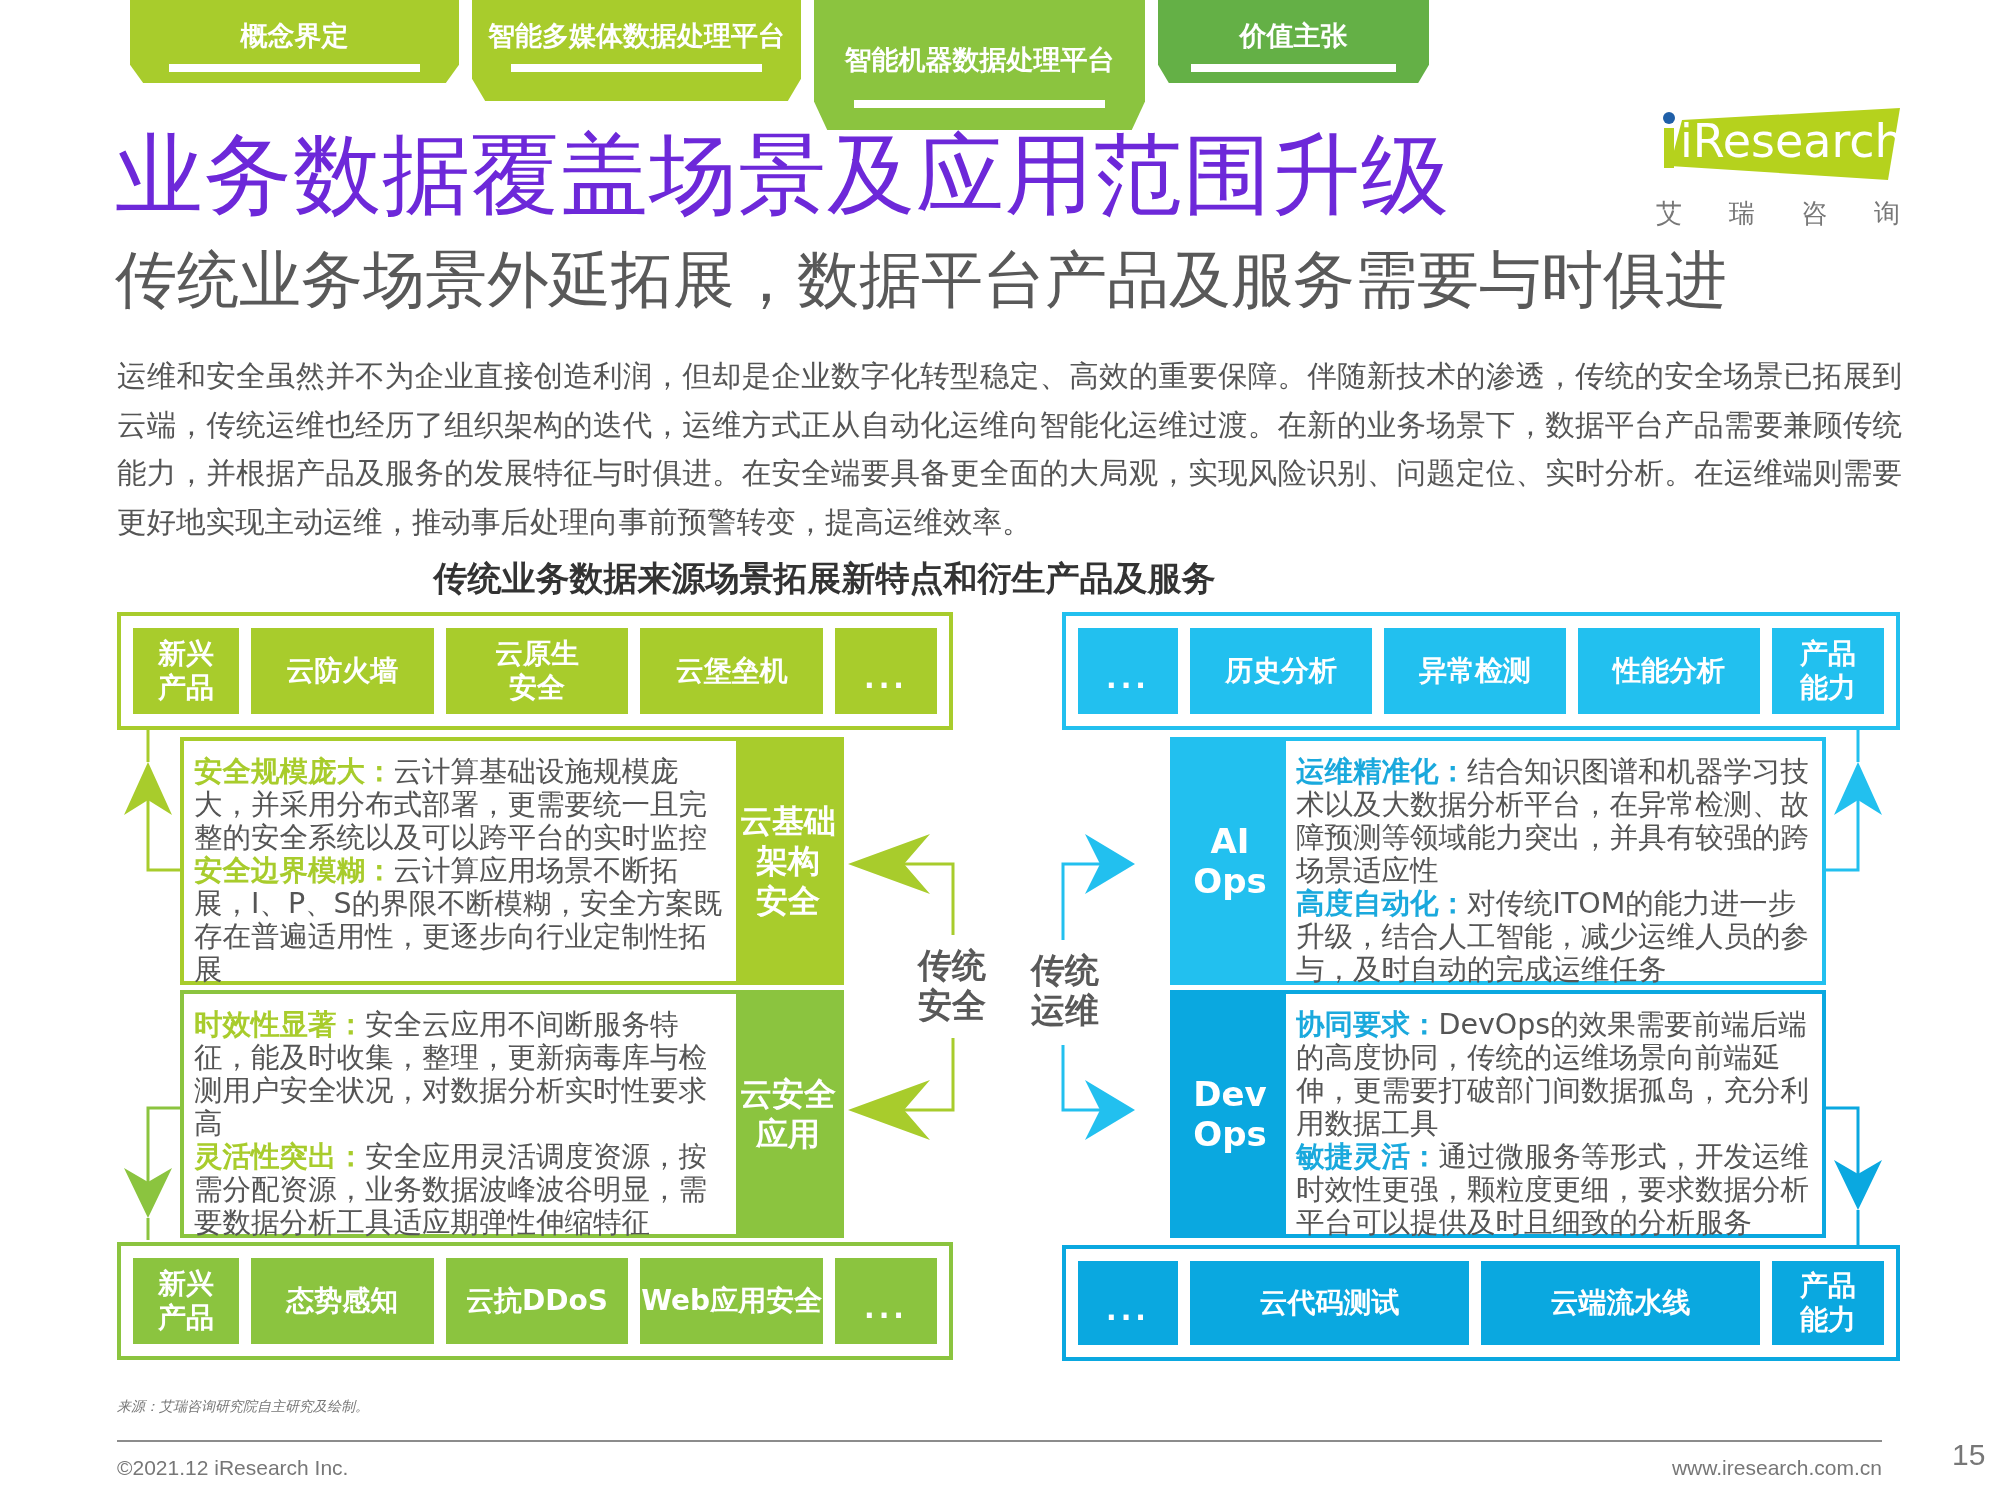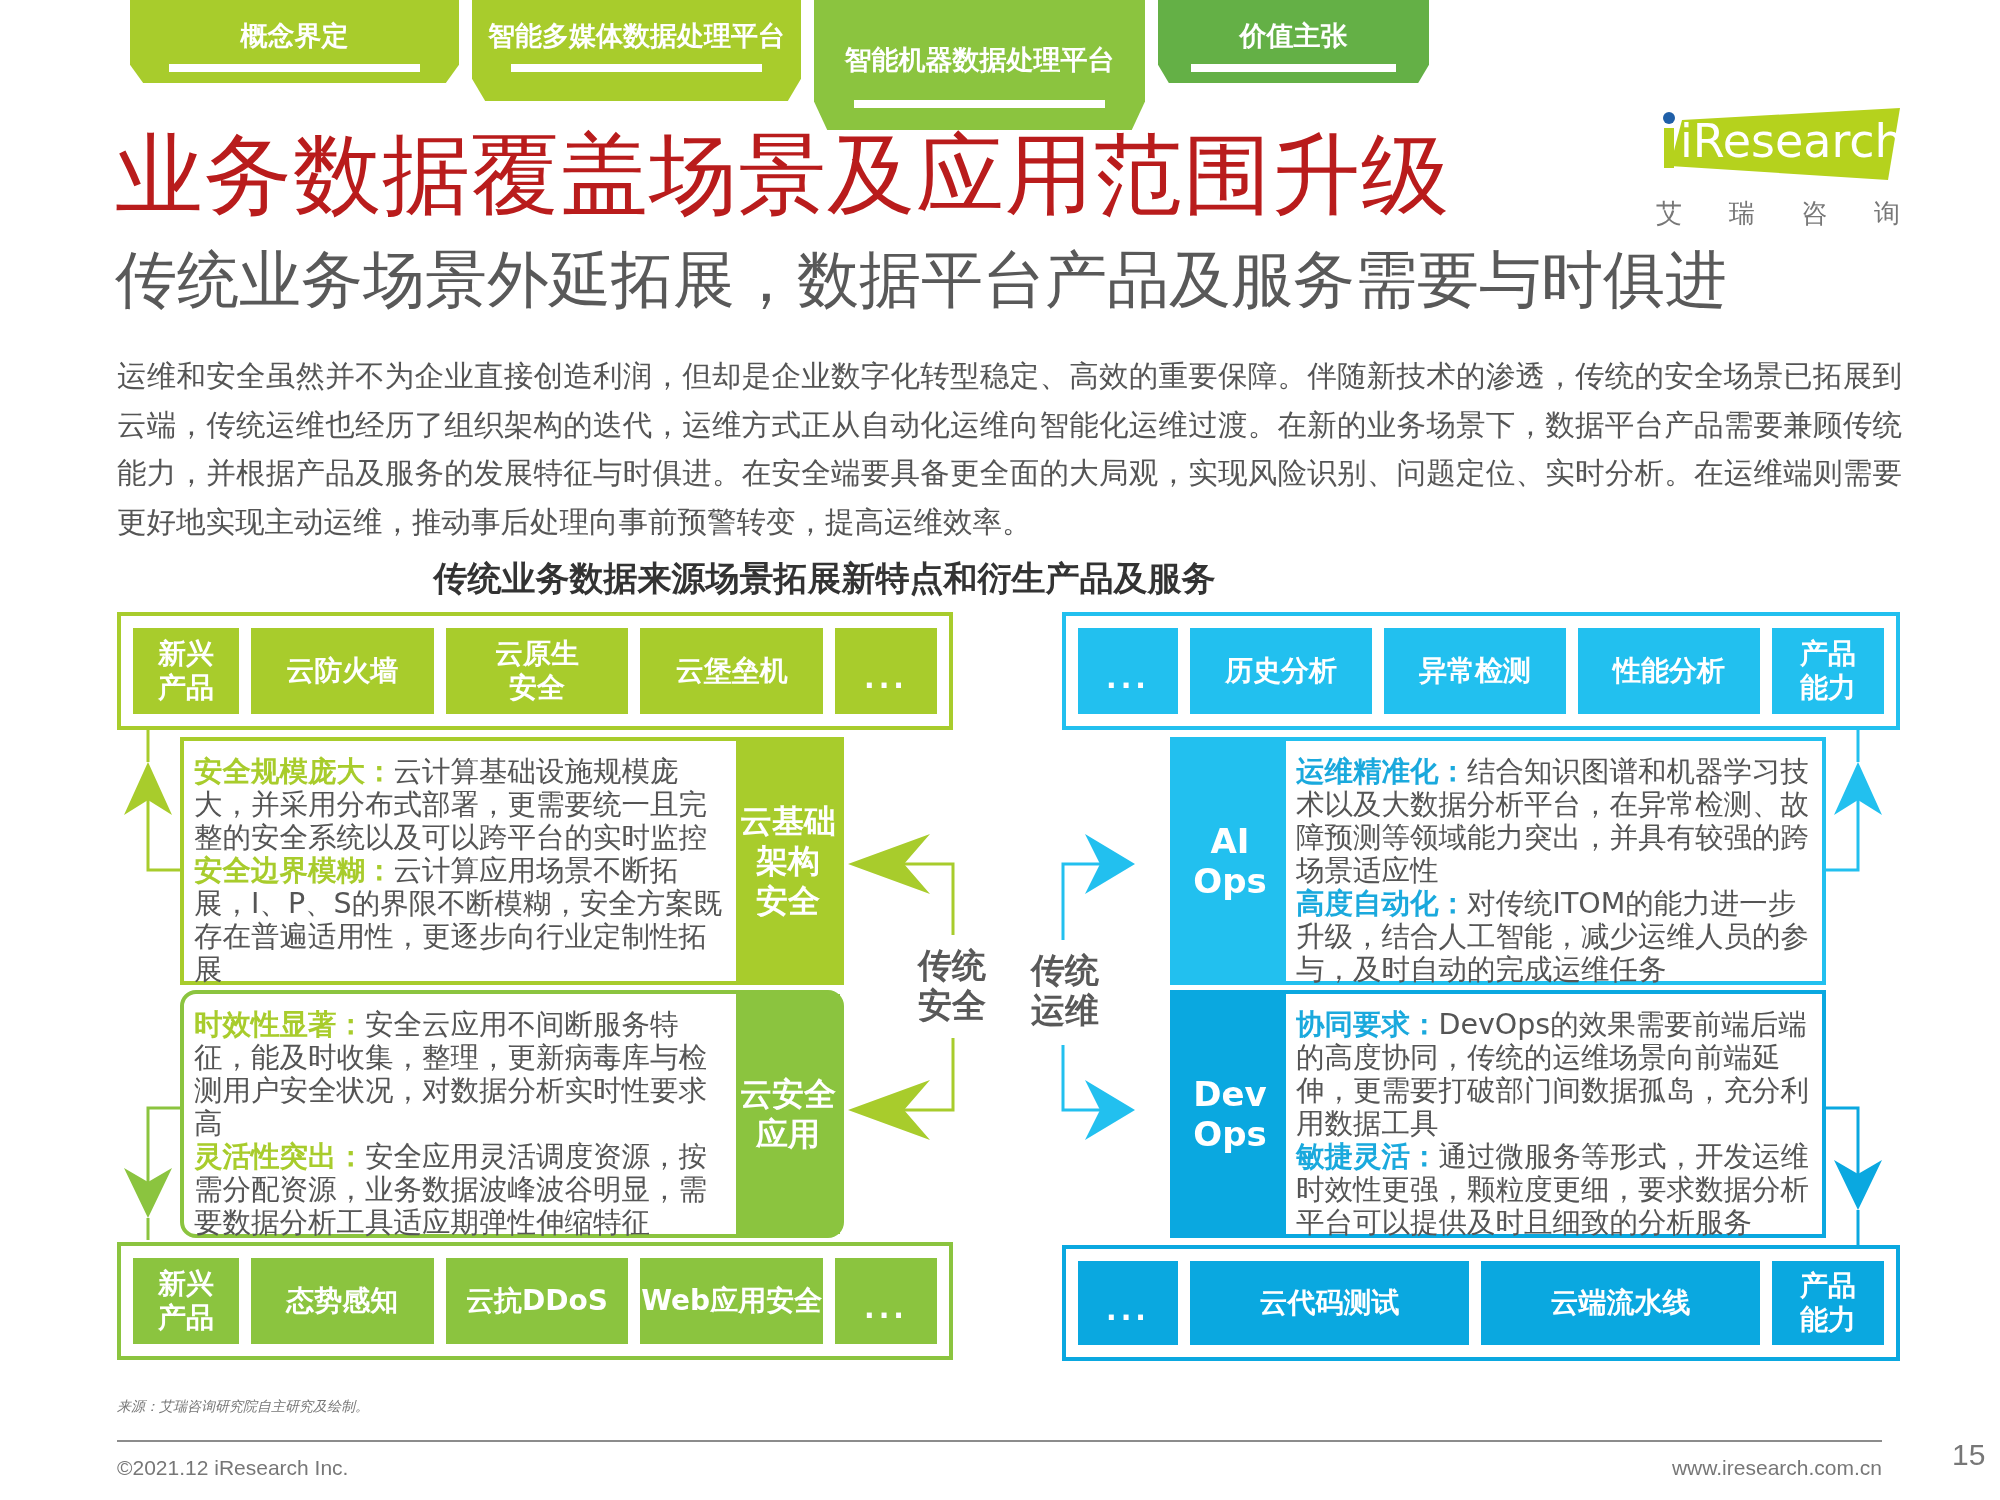--- a/index.html
+++ b/index.html
@@ -11,21 +11,21 @@
   .tab .lbl{display:block;margin-top:18px;letter-spacing:0;}
   .tab .bar{position:absolute;left:12%;right:12%;height:8px;background:#fff;}
   .tab.t1{left:130px;width:329px;height:83px;background:#a8cc2c;}
   .tab.t2{left:472px;width:329px;height:101px;background:#a8cc2c;}
   .tab.t3{left:814px;width:331px;height:130px;background:#8bc43f;}
   .tab.t4{left:1158px;width:271px;height:83px;background:#64b046;}
   .tab.t1 .bar,.tab.t2 .bar,.tab.t4 .bar{top:64px;}
   .tab.t3 .lbl{margin-top:42px;}
   .tab.t3 .bar{top:100px;}
   
-  .title{left:115px;top:116px;font-size:88px;color:#b91c1c;letter-spacing:1px;white-space:nowrap;}
+  .title{left:115px;top:116px;font-size:88px;color:#6d28d9;letter-spacing:1px;white-space:nowrap;}
   .subtitle{left:115px;top:238px;font-size:62px;color:#595959;white-space:nowrap;letter-spacing:0;}
   .logo-box{left:1660px;top:108px;width:240px;height:72px;}
   .logo-cn{left:1656px;top:196px;width:244px;font-size:26px;color:#777;display:flex;justify-content:space-between;}
   .body-text{left:117px;top:352px;width:1785px;font-size:29.5px;line-height:48.5px;color:#555;text-align:justify;}
   .chart-title{left:0;width:1649px;top:556px;text-align:center;font-size:34px;font-weight:bold;color:#333;}
   
   .frame{position:absolute;border:4px solid;box-sizing:border-box;background:#fff;}
   .g-frame{border-color:#a8cc2c;}
   .g-frame2{border-color:#8bc43f;}
   .b-frame{border-color:#22c0ef;}
@@ -166,21 +166,21 @@
   </div>
   <div class="side" style="background:#a8cc2c;">
     <div>
         <div>云基础</div>
         <div>架构</div>
         <div>安全</div>
       </div>
   </div>
 </div>
 
-<div class="tbox lt" style="left:180px;top:990px;width:664px;height:248px;border-color:#8bc43f;border-radius:16px;">
+<div class="tbox lt" style="left:180px;top:990px;width:664px;height:248px;border-color:#8bc43f;">
   <div class="txt">
     <span class="key" style="color:#a8cc2c;">时效性显著：</span><span>安全云应用不间断服务特征，能及时收集，整理，更新病毒库与检测用户安全状况，对数据分析实时性要求高</span><br>
     <span class="key" style="color:#a8cc2c;">灵活性突出：</span><span>安全应用灵活调度资源，按需分配资源，业务数据波峰波谷明显，需要数据分析工具适应期弹性伸缩特征</span>
   </div>
   <div class="side" style="background:#8bc43f;">
     <div>
         <div>云安全</div>
         <div>应用</div>
       </div>
   </div>

